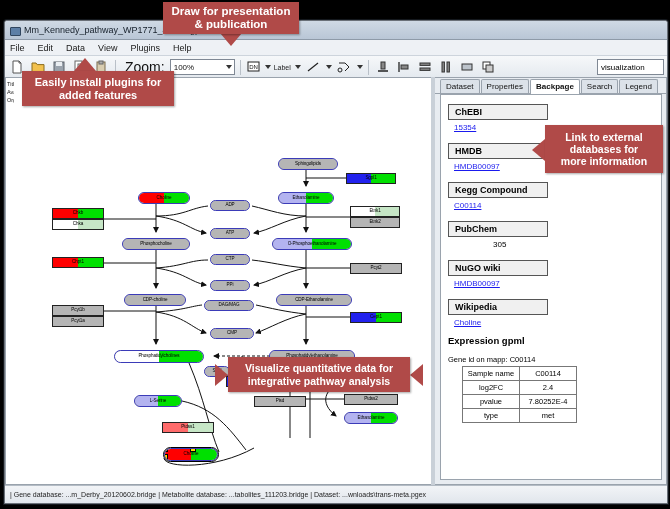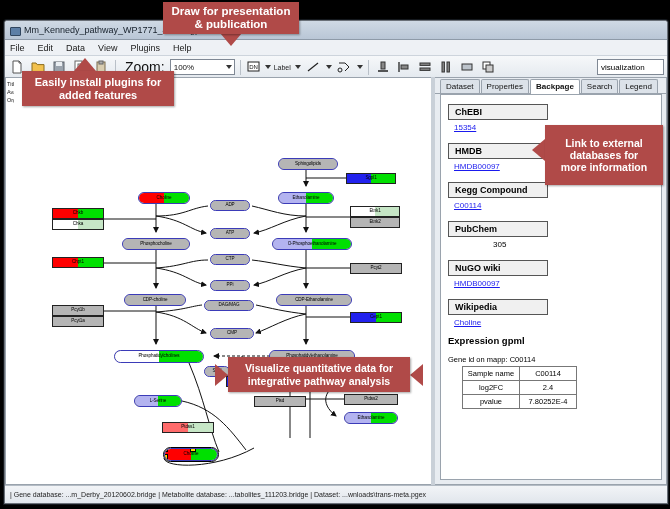--- a/index.html
+++ b/index.html
@@ -494,20 +494,24 @@
                   <td>C00114</td>
                 </tr>
                 <tr>
                   <td>log2FC</td>
                   <td>2.4</td>
                 </tr>
                 <tr>
                   <td>pvalue</td>
                   <td>7.80252E-4</td>
                 </tr>
+                <tr>
+                  <td>type</td>
+                  <td>met</td>
+                </tr>
               </tbody>
           </table>
         </div>
       </div>
     </div>
 
     <div id="statusbar">
       <span id="status-text">| Gene database: ...m_Derby_20120602.bridge | Metabolite database: ...tabolites_111203.bridge | Dataset: ...wnloads\trans-meta.pgex</span>
     </div>
   </div>
@@ -515,21 +519,21 @@
   <div class="callout" id="co-draw" style="left:163px;top:2px;width:136px;height:32px;font-size:11.5px;">
     <span>Draw for presentation<br>&amp; publication</span>
   </div>
   <div class="arrow-dn" style="left:220px;top:33px;"></div>
 
   <div class="callout" id="co-plugins" style="left:22px;top:71px;width:152px;height:35px;font-size:11px;">
     <span>Easily install plugins for<br>added features</span>
   </div>
   <div class="arrow-up" style="left:74px;top:58px;"></div>
 
-  <div class="callout" id="co-link" style="left:545px;top:125px;width:118px;height:60px;font-size:10.5px;">
+  <div class="callout" id="co-link" style="left:545px;top:125px;width:118px;height:48px;font-size:10.5px;">
     <span>Link  to external<br>databases  for<br>more information</span>
   </div>
   <div class="arrow-lf" style="left:532px;top:139px;"></div>
 
   <div class="callout" id="co-visualize" style="left:228px;top:357px;width:182px;height:35px;font-size:10.5px;">
     <span>Visualize quantitative data  for<br>integrative pathway analysis</span>
   </div>
   <div class="arrow-rt" style="left:215px;top:364px;"></div>
   <div class="arrow-lf" style="left:410px;top:364px;"></div>
 

